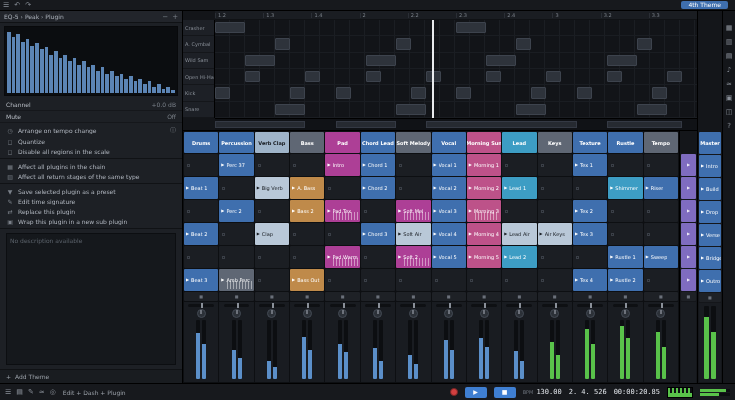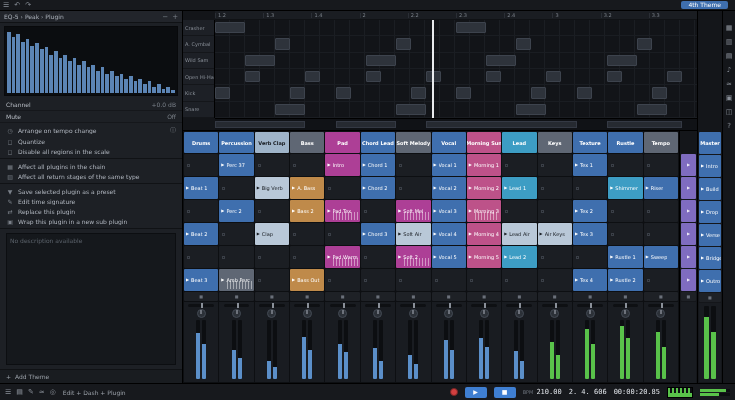--- a/index.html
+++ b/index.html
@@ -942,23 +942,23 @@
         <div class="t-icon">≈</div>
         <div class="t-icon">◎</div>
       </div>
     <div class="t-context">Edit + Dash + Plugin</div>
     <div class="t-spacer"></div>
     <button class="t-rec"></button>
     <button class="t-pill">▶</button>
     <button class="t-pill">■</button>
     <div class="t-group">
       <span class="t-label">BPM</span>
-      <span class="t-value">210.00</span>
+      <span class="t-value">130.00</span>
     </div>
-    <div class="t-value">2. 4. 606</div>
+    <div class="t-value">2. 4. 526</div>
     <div class="t-value">00:00:20.85</div>
     <div class="t-mini"></div>
     <div id="t-master-meters">
         <div class="hbar">
           <div class="hfill" style="width: 85%;"></div>
         </div>
         <div class="hbar">
           <div class="hfill" style="width: 62%;"></div>
         </div>
       </div>

